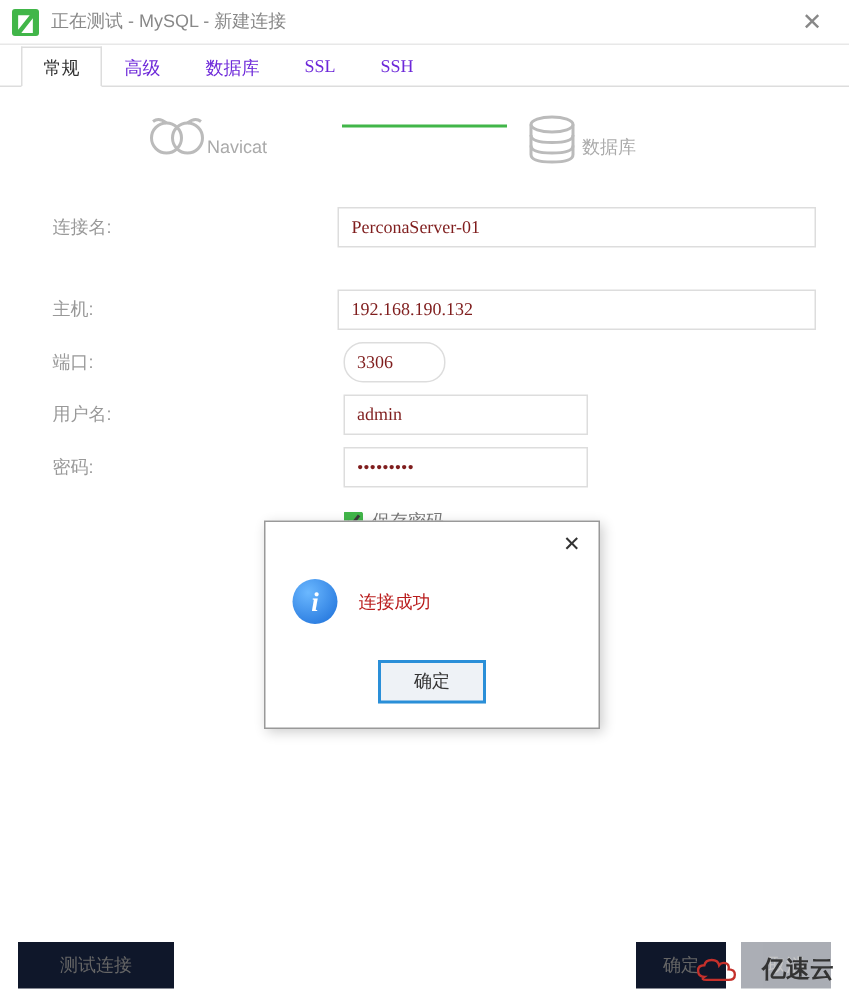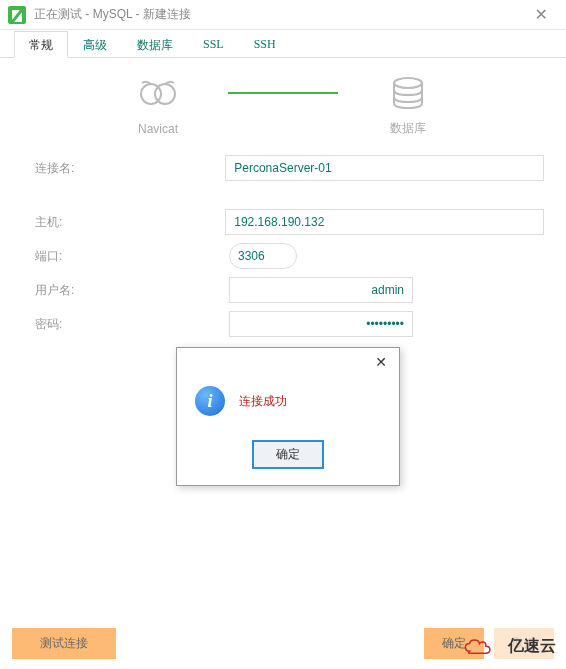--- a/index.html
+++ b/index.html
@@ -5,53 +5,53 @@
 * { box-sizing: border-box; margin: 0; padding: 0; }
 body { font-family: "Microsoft YaHei", "Segoe UI", Arial, sans-serif; font-size: 12px; background: #fff; width: 566px; height: 669px; overflow: hidden; position: relative; }
 
 .titlebar { height: 30px; display: flex; align-items: center; padding: 6px 8px; border-bottom: 1px solid #e8e8e8; }
 .app-icon { width: 18px; height: 18px; background: #41b649; border-radius: 2px; display: flex; align-items: center; justify-content: center; margin-right: 8px; }
 .app-icon svg { width: 14px; height: 14px; }
 .title-text { color: #888; font-size: 12px; flex: 1; }
 .close-x { color: #888; font-size: 16px; padding: 0 10px; cursor: pointer; }
 
 .tabs { display: flex; padding-left: 14px; border-bottom: 1px solid #ddd; height: 28px; font-family: Liberation Serif, serif; }
-.tab { padding: 5px 14px; color: #0f766e; cursor: pointer; border: 1px solid transparent; position: relative; top: 1px; font-size: 12px; }
+.tab { padding: 5px 14px; color: #6d28d9; cursor: pointer; border: 1px solid transparent; position: relative; top: 1px; font-size: 12px; }
 .tab.active { border: 1px solid #ddd; border-bottom: 1px solid #fff; background: #fff; color: #333; }
 
 .vis-row { display: flex; align-items: center; justify-content: center; padding: 18px 0 4px; gap: 10px; }
-.vis-item { display: flex; flex-direction: column; align-items: center; width: 120px; }
+.vis-item { display: flex; flex-direction: row; align-items: center; width: 120px; }
 .vis-icon { width: 40px; height: 34px; margin-bottom: 10px; }
 .vis-label { color: #aaa; font-size: 12px; }
 .vis-line { width: 110px; height: 2px; background: #41b649; position: relative; top: -14px; }
 
 .form { padding: 14px 22px 0 22px; }
 .row { display: flex; align-items: center; margin-bottom: 8px; }
 .label { width: 54px; color: #999; font-size: 12px; padding-right: 10px; margin-left: 13px; }
 .pad-left { width: 195px; }
-input[type=text], input[type=password] { border: 1px solid #ddd; padding: 5px 8px; font-size: 12px; color: #0f766e; background: #fff; font-family: Liberation Sans, sans-serif; }
+input[type=text], input[type=password] { border: 1px solid #ddd; padding: 5px 8px; font-size: 12px; color: #7f1d1d; background: #fff; font-family: Liberation Serif, serif; }
 .w-full { width: 325px; }
 .w-sm { width: 68px; border-radius: 13px; }
-.w-md { width: 184px; text-align: right; }
+.w-md { width: 163px; }
 .check-row { display: flex; align-items: center; margin-top: 6px; }
 .check-row input { margin-right: 6px; accent-color: #41b649; }
 .check-row span { color: #777; font-size: 12px; }
 .gap { height: 20px; }
 
 .dialog { position: absolute; left: 176px; top: 347px; width: 224px; background: #fff; border: 1px solid #999; box-shadow: 2px 2px 8px rgba(0,0,0,0.2); }
 .dialog-title { display: flex; justify-content: flex-end; padding: 4px 6px; }
 .dlg-close { font-size: 14px; color: #333; padding: 2px 6px; cursor: pointer; }
 .dialog-body { display: flex; align-items: center; padding: 10px 18px 16px; gap: 14px; }
 .info-icon { width: 30px; height: 30px; border-radius: 50%; background: radial-gradient(circle at 35% 30%, #6bb8ff, #1a6dd8); display: flex; align-items: center; justify-content: center; color: #fff; font-weight: bold; font-size: 18px; font-family: Georgia, serif; font-style: italic; }
 .dialog-msg { color: #b91c1c; font-size: 12px; }
 .dialog-foot { display: flex; justify-content: center; padding: 8px 0 16px; }
 .dlg-btn { border: 2px solid #2a8fd8; background: #eef2f6; padding: 4px 22px; font-size: 12px; color: #333; cursor: pointer; font-family: inherit; }
 
 .footer { position: absolute; bottom: 10px; left: 0; right: 0; padding: 0 12px; display: flex; align-items: center; }
-.btn { background: #fdba74; border: none; padding: 7px 28px; font-size: 12px; color: #666; cursor: pointer; font-family: Liberation Mono, monospace; }
+.btn { background: #0f172a; border: none; padding: 7px 28px; font-size: 12px; color: #666; cursor: pointer; font-family: Liberation Mono, monospace; }
 .btn.small { padding: 7px 18px; }
 .spacer { flex: 1; }
 
 .watermark { position: absolute; right: 10px; bottom: 12px; display: flex; align-items: center; gap: 16px; }
 .wm-icon { width: 28px; height: 18px; }
 .wm-text { font-size: 16px; font-weight: bold; color: #333; }
 </style>
 </head>
 <body>
 

